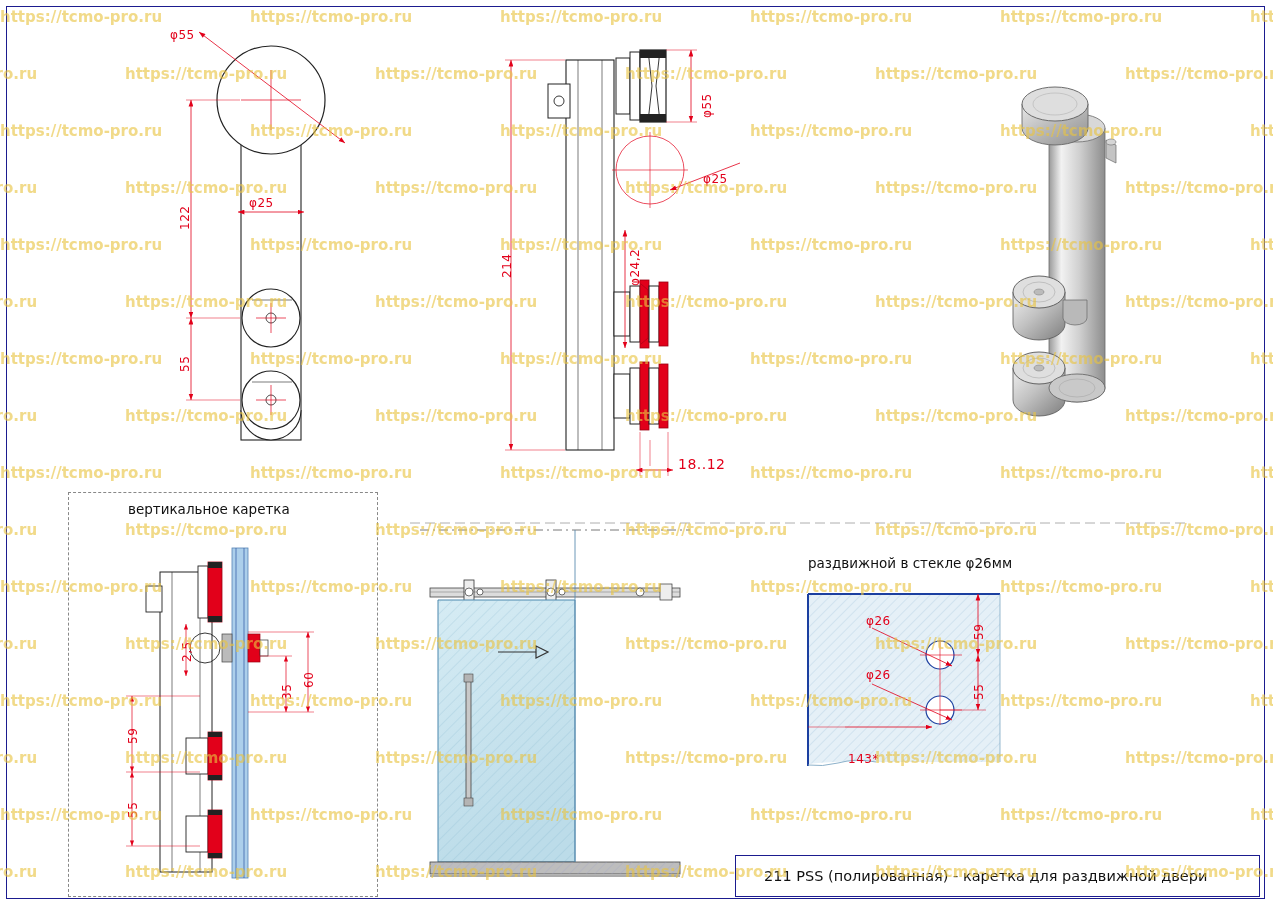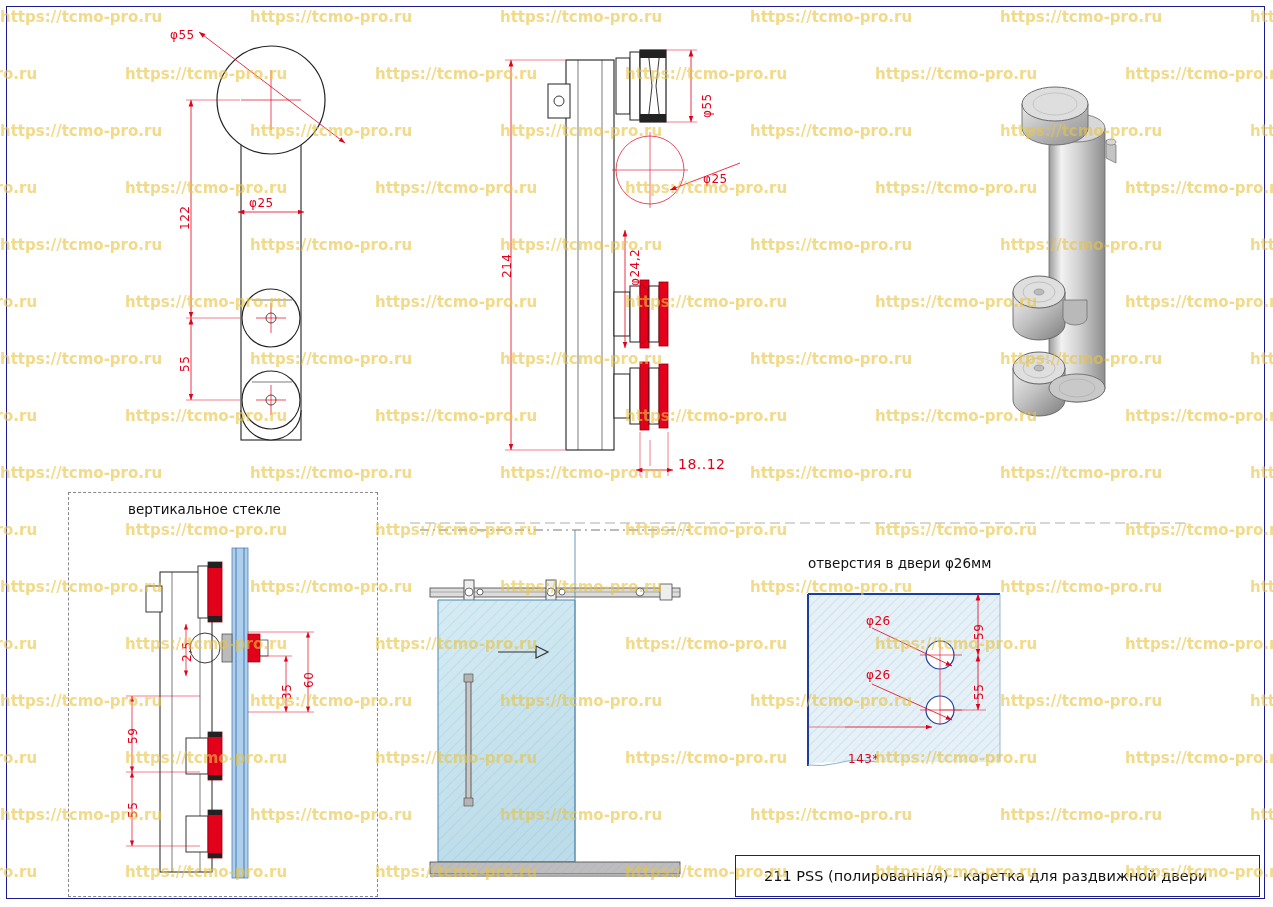--- a/index.html
+++ b/index.html
@@ -360,28 +360,28 @@
   <div class="dimtext" style="left:249px; top:196px;">φ25</div>
   <div class="dimtext vtext" style="left:178px; top:230px; transform: rotate(-90deg);">122</div>
   <div class="dimtext vtext" style="left:178px; top:372px; transform: rotate(-90deg);">55</div>
 
   <div class="dimtext vtext" style="left:700px; top:118px; transform: rotate(-90deg);">φ55</div>
   <div class="dimtext" style="left:703px; top:172px;">φ25</div>
   <div class="dimtext vtext" style="left:628px; top:286px; transform: rotate(-90deg);">φ24,2</div>
   <div class="dimtext vtext" style="left:500px; top:278px; transform: rotate(-90deg);">214</div>
   <div class="dimtext" style="left:678px; top:456px; font-size:14px;">18..12</div>
 
-  <div class="section-title" style="left:128px; top:501px;">вертикальное стекле</div>
+  <div class="section-title" style="left:128px; top:501px;">вертикальное каретка</div>
   <div class="dimtext vtext" style="left:180px; top:662px; transform: rotate(-90deg);">2,5</div>
   <div class="dimtext vtext" style="left:302px; top:688px; transform: rotate(-90deg);">60</div>
   <div class="dimtext vtext" style="left:280px; top:700px; transform: rotate(-90deg);">35</div>
   <div class="dimtext vtext" style="left:126px; top:744px; transform: rotate(-90deg);">59</div>
   <div class="dimtext vtext" style="left:126px; top:818px; transform: rotate(-90deg);">55</div>
 
-  <div class="section-title" style="left:808px; top:555px;">отверстия в двери φ26мм</div>
+  <div class="section-title" style="left:808px; top:555px;">раздвижной в стекле φ26мм</div>
   <div class="dimtext" style="left:866px; top:614px;">φ26</div>
   <div class="dimtext" style="left:866px; top:668px;">φ26</div>
   <div class="dimtext vtext" style="left:972px; top:640px; transform: rotate(-90deg);">59</div>
   <div class="dimtext vtext" style="left:972px; top:700px; transform: rotate(-90deg);">55</div>
   <div class="dimtext" style="left:848px; top:752px;">143*</div>
 
   <div class="titleblock">211 PSS (полированная)  - каретка для раздвижной двери</div>
 
   <div class="wm-layer" id="wmLayer">
       <div class="wm" style="left: 0px; top: 8px;">https://tcmo-pro.ru</div>

